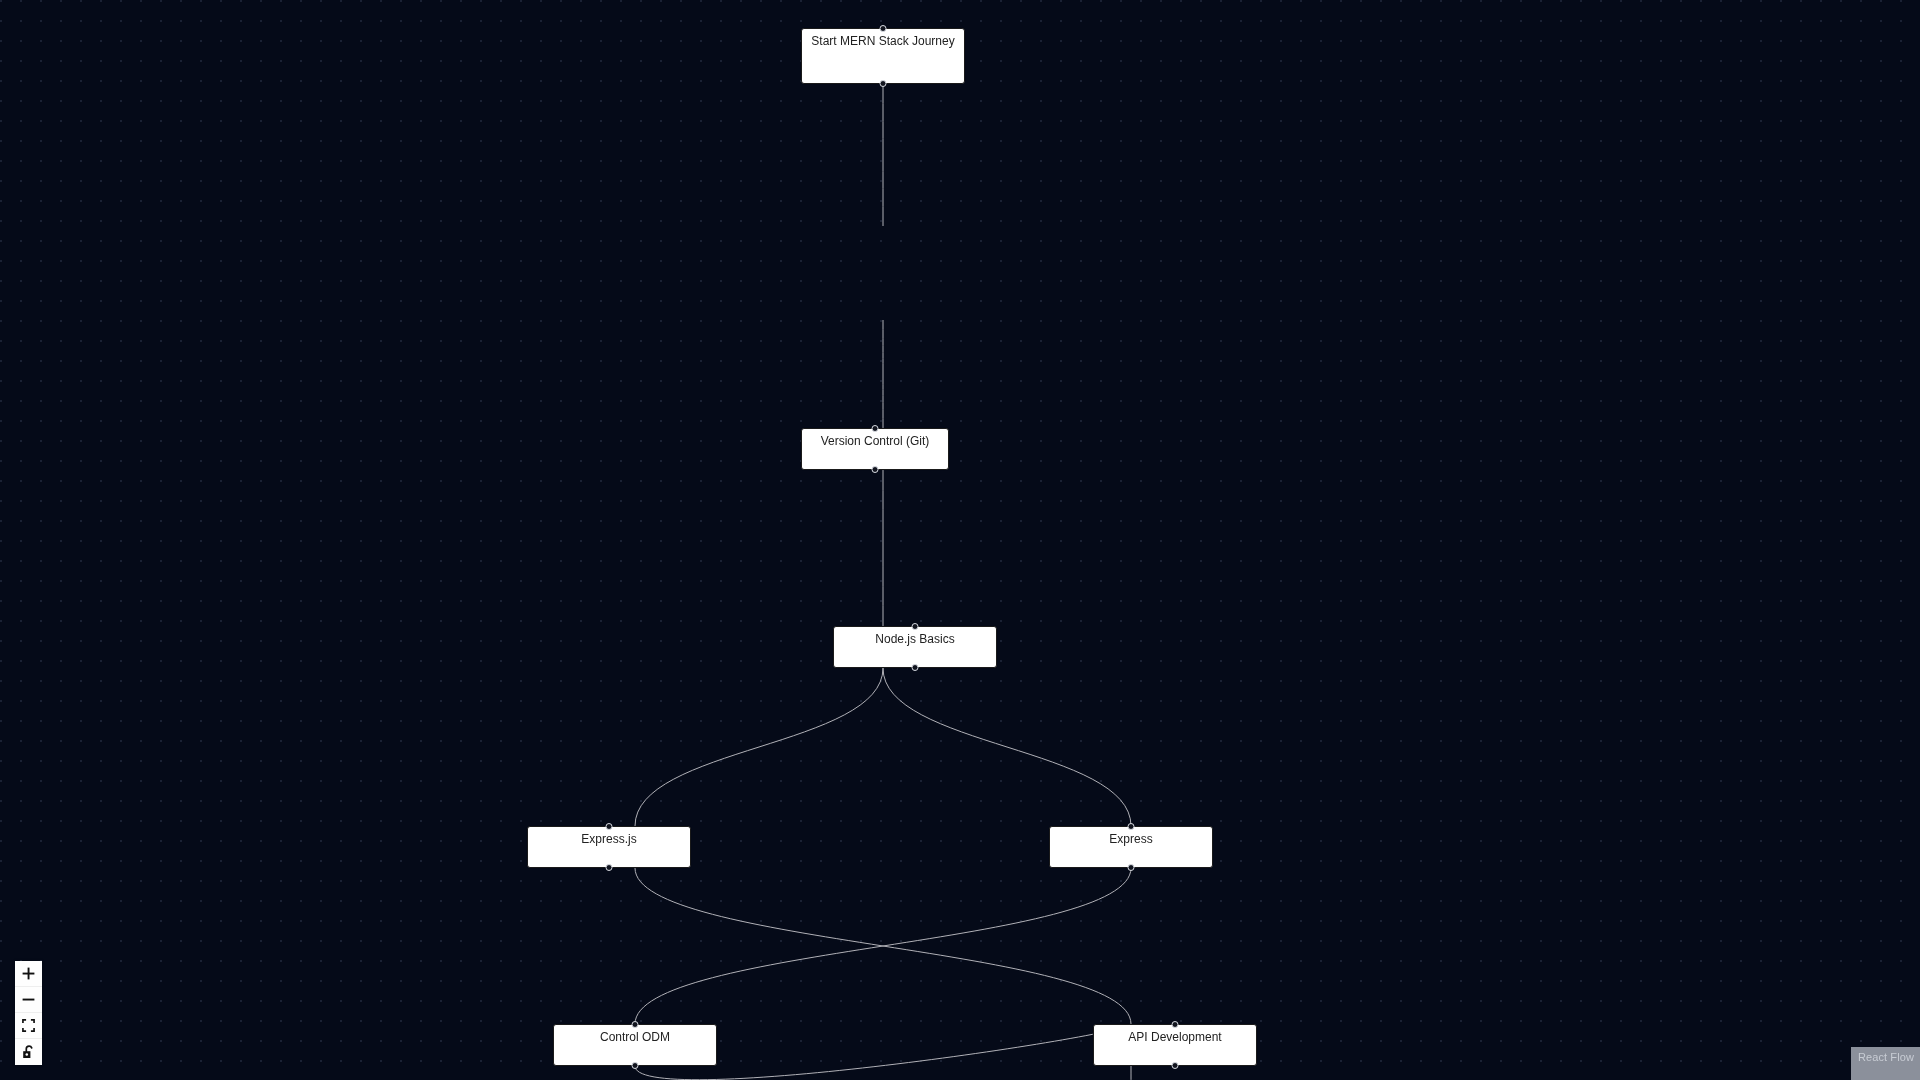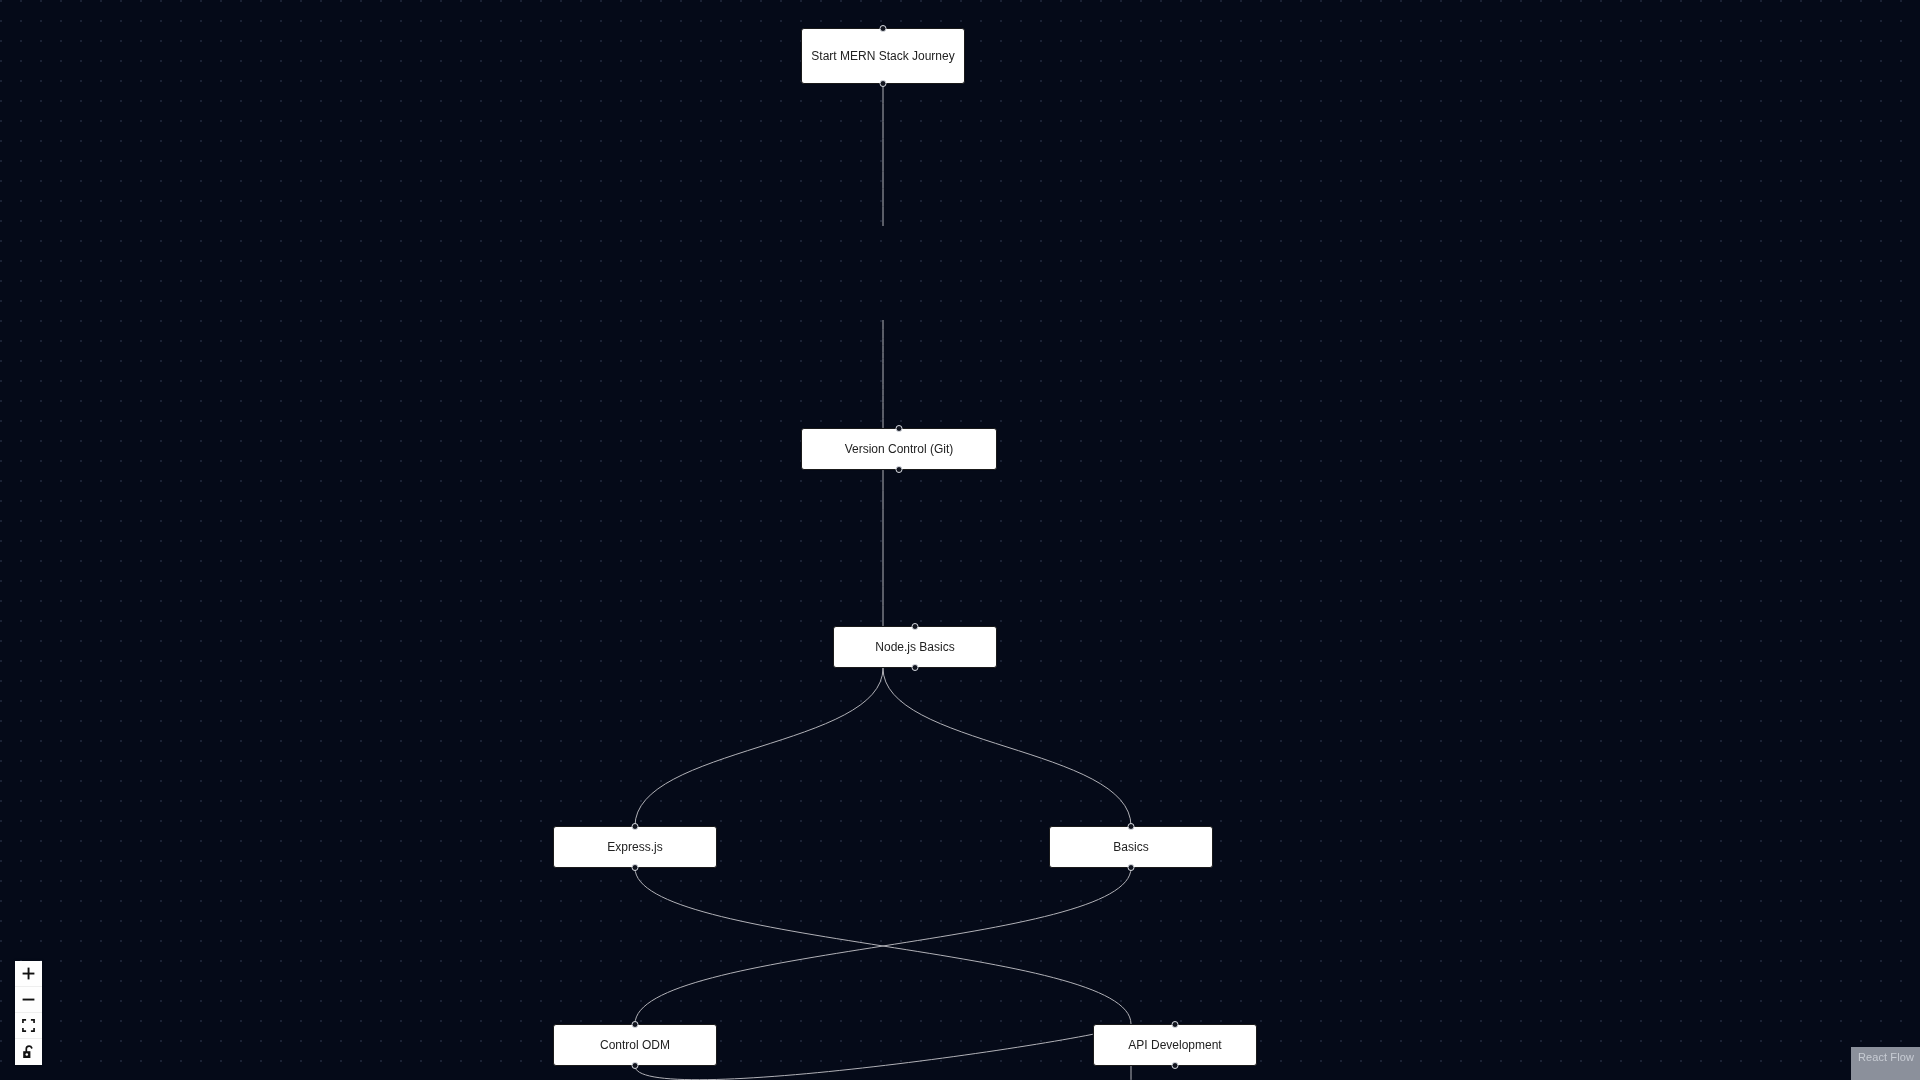--- a/index.html
+++ b/index.html
@@ -43,21 +43,20 @@
   .rf-node {
     position: absolute;
     background: #ffffff;
     border: 1px solid #1a1a1a;
     border-radius: 3px;
     color: #222222;
     font-size: 12px;
     line-height: 16.5px;
     text-align: center;
     display: flex;
-    align-items: center;
     justify-content: center;
     padding: 4px 8px;
     cursor: grab;
     box-shadow: 0 0 0 0.5px rgba(0,0,0,0.05);
   }
 
   .rf-node .label { display: block; width: 100%; }
 
   .handle {
     position: absolute;
@@ -151,41 +150,41 @@
 
   <div id="node-layer">
 
     <div class="rf-node" style="left:801px; top:28px; width:164px; height:56px;">
       <span class="handle top"></span>
       <span class="label">Start MERN Stack Journey</span>
       <span class="handle bottom"></span>
     </div>
 
 
-    <div class="rf-node" style="left:801px; top:428px; width:196px; height:42px;">
+    <div class="rf-node" style="left:801px; top:428px; width:148px; height:42px;">
       <span class="handle top"></span>
       <span class="label">Version Control (Git)</span>
       <span class="handle bottom"></span>
     </div>
 
     <div class="rf-node" style="left:801px; top:626px; width:164px; height:42px;margin-left:32px;">
       <span class="handle top"></span>
       <span class="label">Node.js Basics</span>
       <span class="handle bottom"></span>
     </div>
 
-    <div class="rf-node" style="left:553px; top:826px; width:164px; height:42px;">
+    <div class="rf-node" style="left:527px; top:826px; width:164px; height:42px;">
       <span class="handle top"></span>
       <span class="label">Express.js</span>
       <span class="handle bottom"></span>
     </div>
 
     <div class="rf-node" style="left:1049px; top:826px; width:164px; height:42px;">
       <span class="handle top"></span>
-      <span class="label">Basics</span>
+      <span class="label">Express</span>
       <span class="handle bottom"></span>
     </div>
 
     <div class="rf-node" style="left:553px; top:1024px; width:164px; height:42px;">
       <span class="handle top"></span>
       <span class="label">Control ODM</span>
       <span class="handle bottom"></span>
     </div>
 
     <div class="rf-node" style="left:1093px; top:1024px; width:164px; height:42px;">

